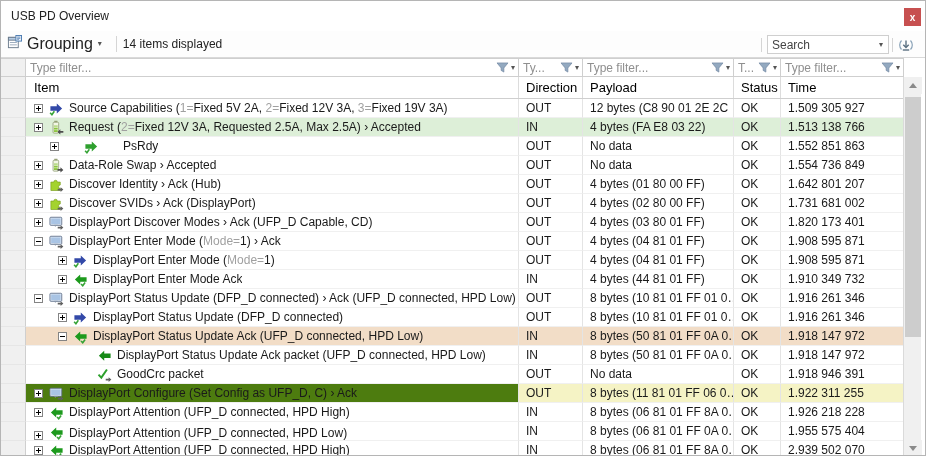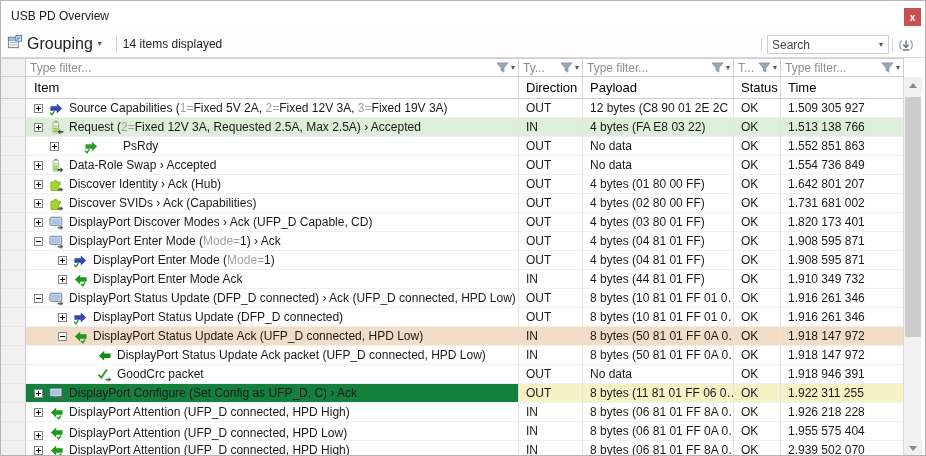--- a/index.html
+++ b/index.html
@@ -339,21 +339,21 @@
               <rect x=".5" y=".5" width="8" height="8" fill="#fff" stroke="#848484"></rect>
               <path d="M2 4.5h5M4.5 2v5" stroke="#000" stroke-width="1"></path>
             </svg>
           </span>
       <span class="row-icon">
             <svg viewBox="0 0 16 16">
               <path d="M2 5.4h3.1a1.9 1.9 0 113.8 0H12v3.1a1.9 1.9 0 100 3.8v2.1H2z" fill="#a4d32e" stroke="#7a9d1f" stroke-width=".7"></path>
               <path d="M9.3 12.4h3.1v-1.6l2.9 2.6-2.9 2.6v-1.6H9.3z" fill="#5f5f5f"></path>
             </svg>
           </span>
-      <span class="item-text"><span>Discover SVIDs › Ack (Capabilities)</span></span>
+      <span class="item-text"><span>Discover SVIDs › Ack (DisplayPort)</span></span>
     </div>
     <div class="cell dir-cell col-dir">OUT</div>
     <div class="cell payload-cell col-pay">4 bytes (02 80 00 FF)</div>
     <div class="cell status-cell col-status">OK</div>
     <div class="cell time-cell col-time">1.731 681 002</div>
   </div>
 
   <div class="row">
     <div class="cell gutter-cell col-gutter"></div>
     <div class="cell item-cell col-item" style="padding-left: 8px;">
@@ -551,21 +551,21 @@
       <span class="item-text"><span>GoodCrc packet</span></span>
     </div>
     <div class="cell dir-cell col-dir">OUT</div>
     <div class="cell payload-cell col-pay">No data</div>
     <div class="cell status-cell col-status">OK</div>
     <div class="cell time-cell col-time">1.918 946 391</div>
   </div>
 
   <div class="row">
     <div class="cell gutter-cell col-gutter"></div>
-    <div class="cell item-cell col-item" style="background: #15803d; padding-left: 8px;">
+    <div class="cell item-cell col-item" style="background: #4d7c0f; padding-left: 8px;">
       <span class="expander">
             <svg viewBox="0 0 9 9">
               <rect x=".5" y=".5" width="8" height="8" fill="#fff" stroke="#848484"></rect>
               <path d="M2 4.5h5M4.5 2v5" stroke="#000" stroke-width="1"></path>
             </svg>
           </span>
       <span class="row-icon">
             <svg viewBox="0 0 16 16">
               <rect x="1" y="2.4" width="12.6" height="8.6" rx="1" fill="#dfe9f5" stroke="#5a6b85" stroke-width=".9"></rect>
               <rect x="2.3" y="3.7" width="10" height="6" fill="#a9c4e4"></rect>

